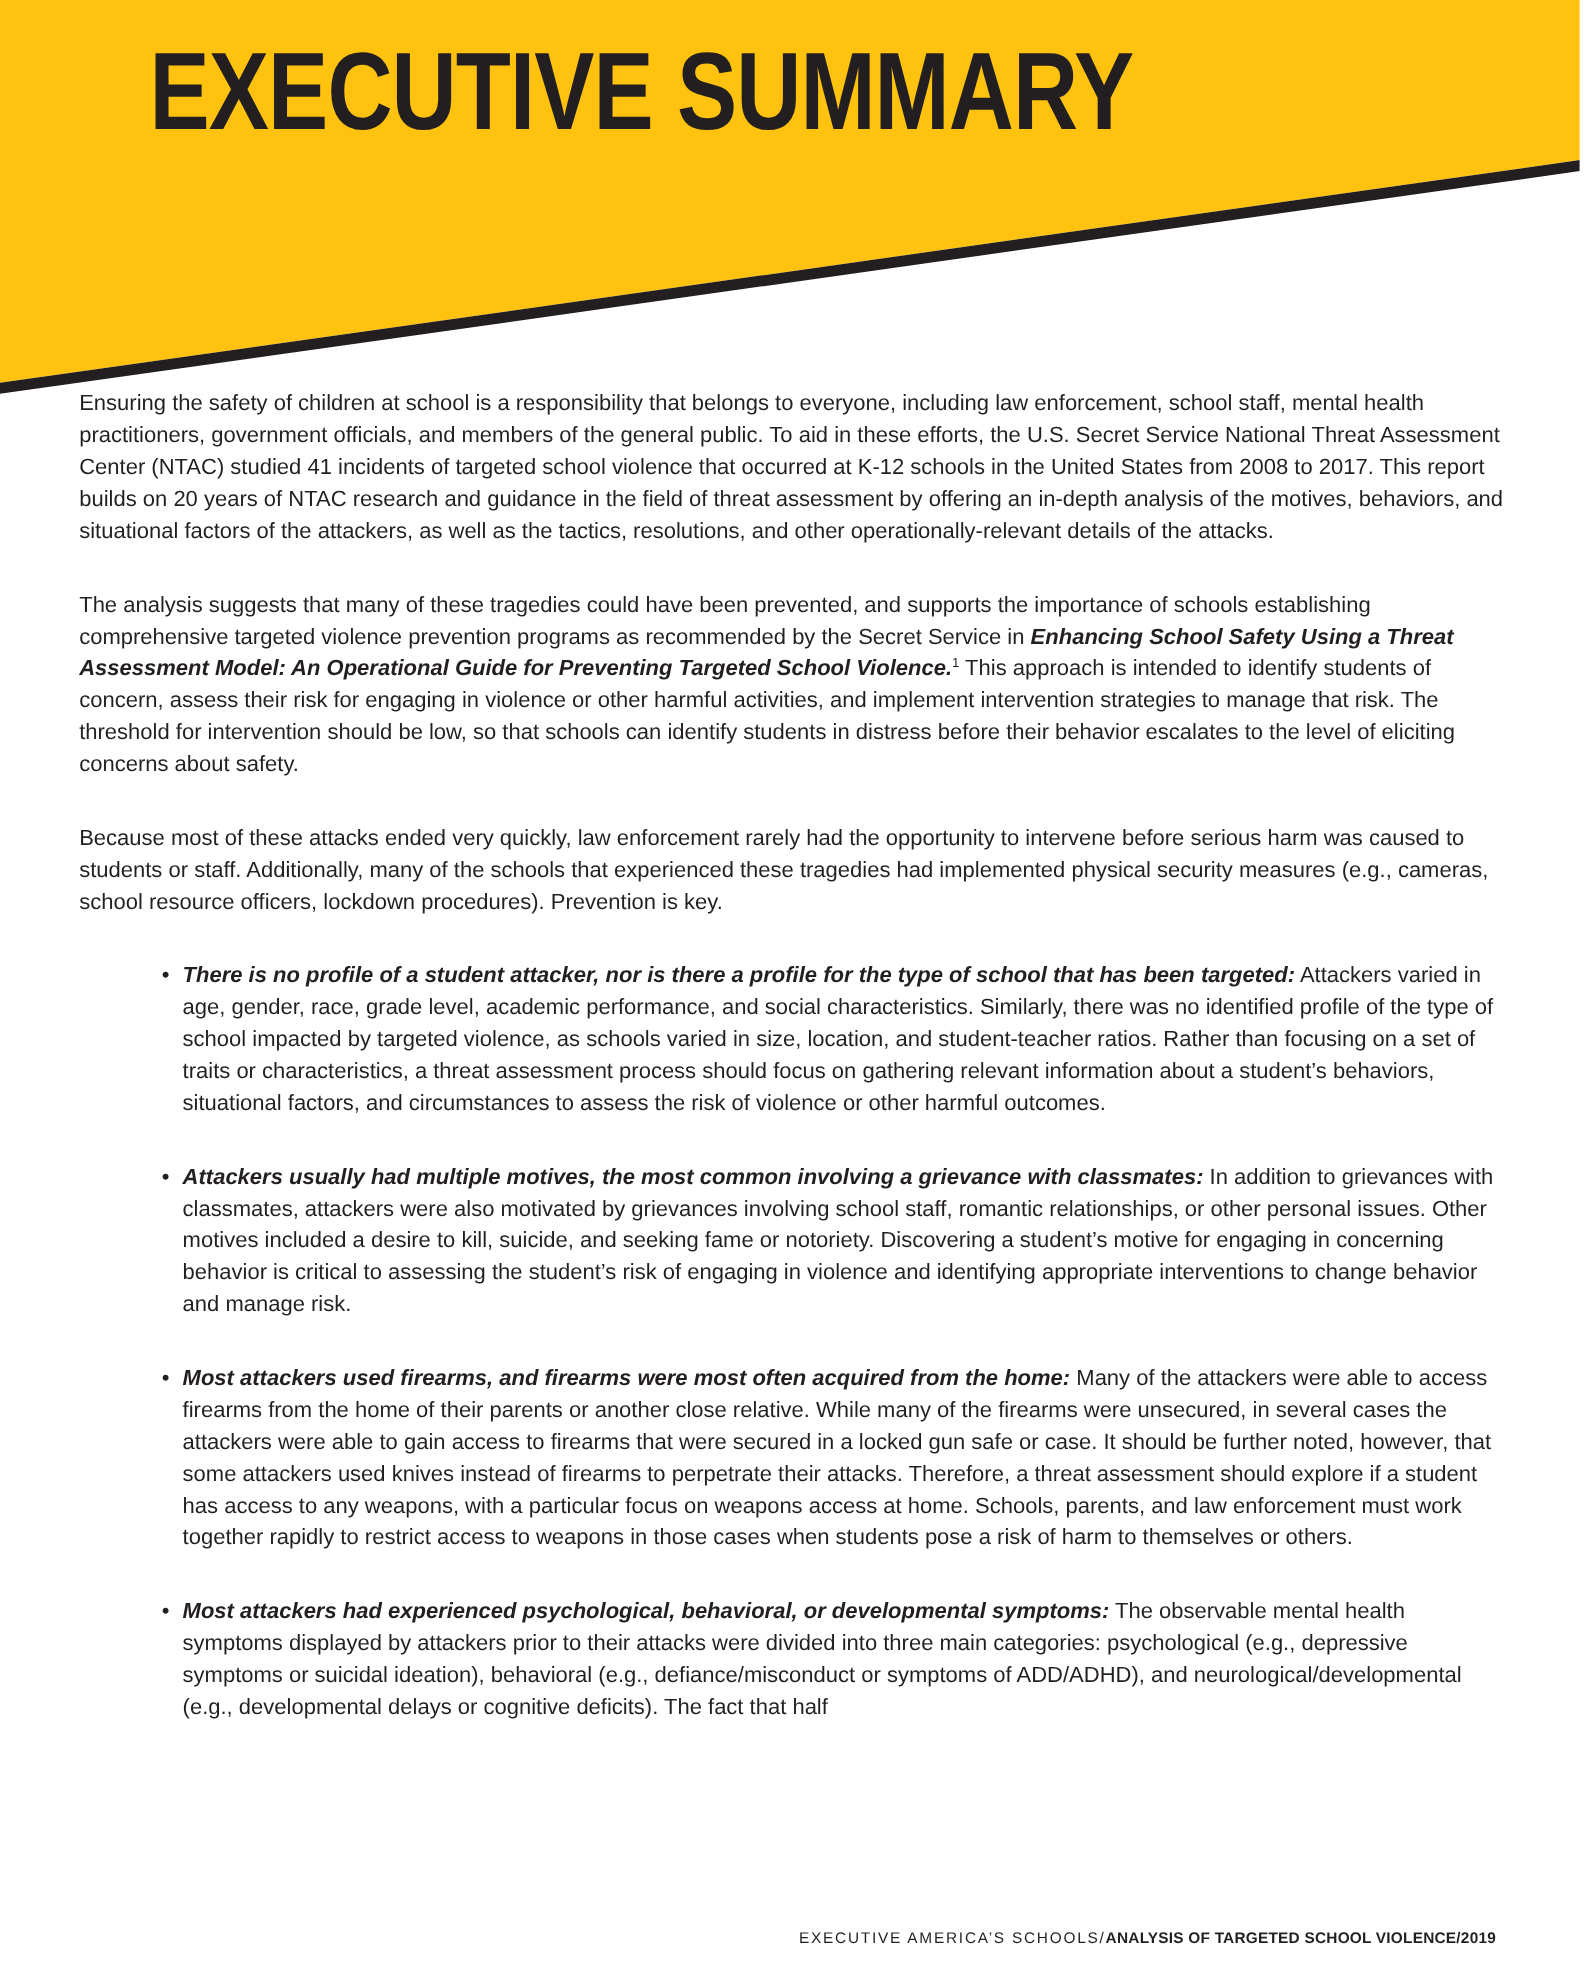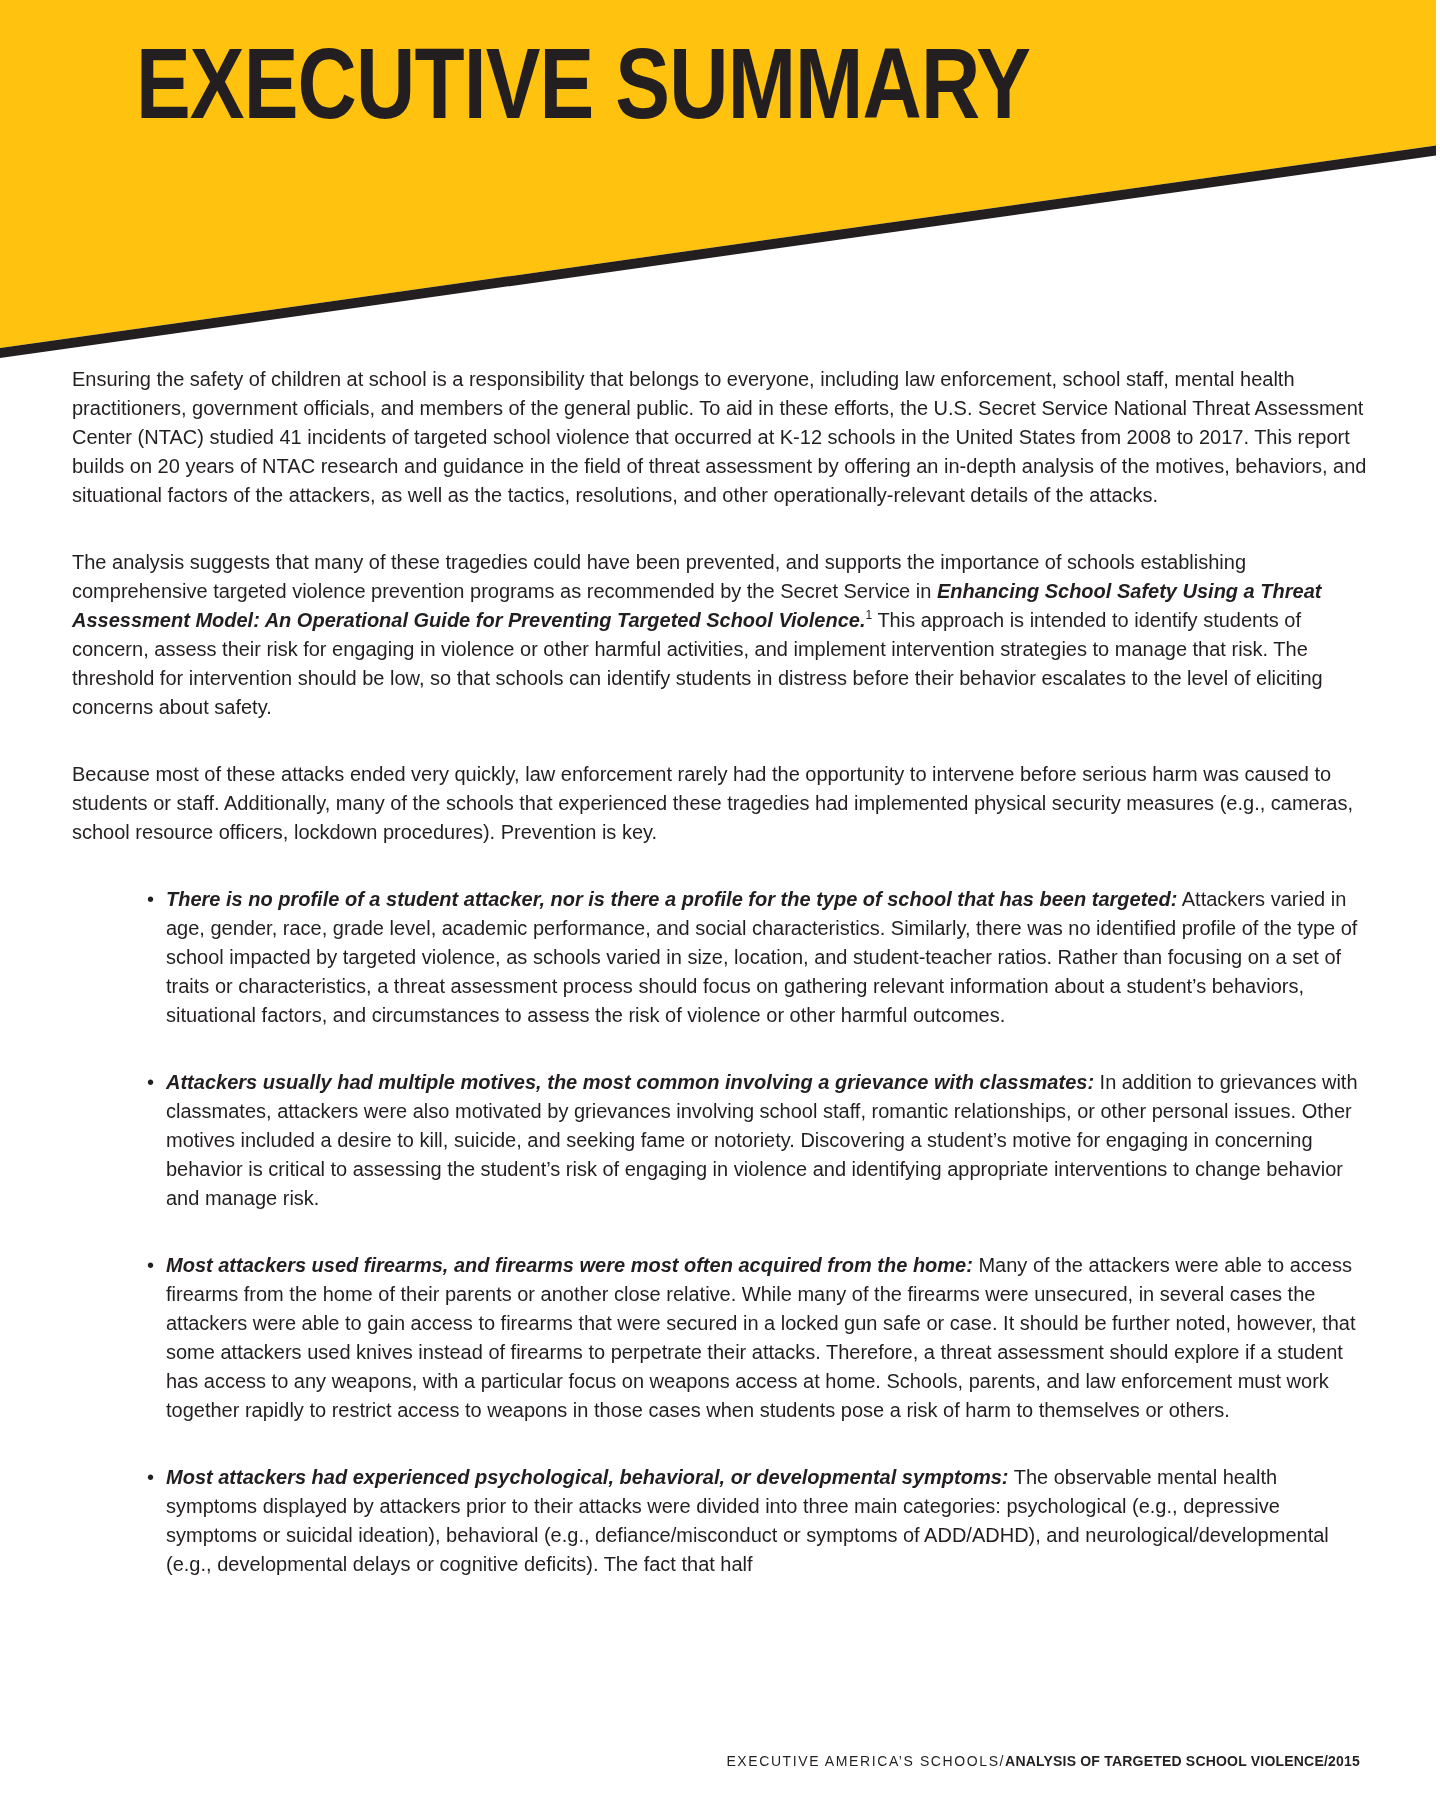--- a/index.html
+++ b/index.html
@@ -23,21 +23,21 @@
     font-weight: bold;
     letter-spacing: -1px;
     white-space: nowrap;
     transform: scaleX(0.82);
     transform-origin: left top;
     color: #231F20;
   }
   .content {
     position: absolute;
     left: 72px;
-    top: 16px;
+    top: 4px;
     width: 1296px;
     padding-top: 349px;
     font-size: 20px;
     line-height: 29px;
     color: #231F20;
   }
   .para { margin: 0 0 38px 0; }
   .bullets { list-style: none; margin: 0; padding: 0; }
   .bullet {
     position: relative;
@@ -97,16 +97,16 @@
         <span class="bullet-text"><span class="seg-bold-italic">Most attackers used firearms, and firearms were most often acquired from the home:</span><span class="seg-normal"> Many of the attackers were able to access firearms from the home of their parents or another close relative. While many of the firearms were unsecured, in several cases the attackers were able to gain access to firearms that were secured in a locked gun safe or case. It should be further noted, however, that some attackers used knives instead of firearms to perpetrate their attacks. Therefore, a threat assessment should explore if a student has access to </span><span class="seg-italic">any</span><span class="seg-normal"> weapons, with a particular focus on weapons access at home. Schools, parents, and law enforcement must work together rapidly to restrict access to weapons in those cases when students pose a risk of harm to themselves or others.</span></span>
       </li>
       <li class="bullet">
         <span class="marker">•</span>
         <span class="bullet-text"><span class="seg-bold-italic">Most attackers had experienced psychological, behavioral, or developmental symptoms:</span><span class="seg-normal"> The observable mental health symptoms displayed by attackers prior to their attacks were divided into three main categories: psychological (e.g., depressive symptoms or suicidal ideation), behavioral (e.g., defiance/misconduct or symptoms of ADD/ADHD), and neurological/developmental (e.g., developmental delays or cognitive deficits). The fact that half</span></span>
       </li>
     </ul>
   </main>
 
   <footer class="footer">
-    <span class="footer-left">EXECUTIVE AMERICA’S SCHOOLS/</span><span class="footer-right">ANALYSIS OF TARGETED SCHOOL VIOLENCE/2015</span>
+    <span class="footer-left">EXECUTIVE AMERICA’S SCHOOLS/</span><span class="footer-right">ANALYSIS OF TARGETED SCHOOL VIOLENCE/2019</span>
   </footer>
 
 </div>
 
 </body></html>

